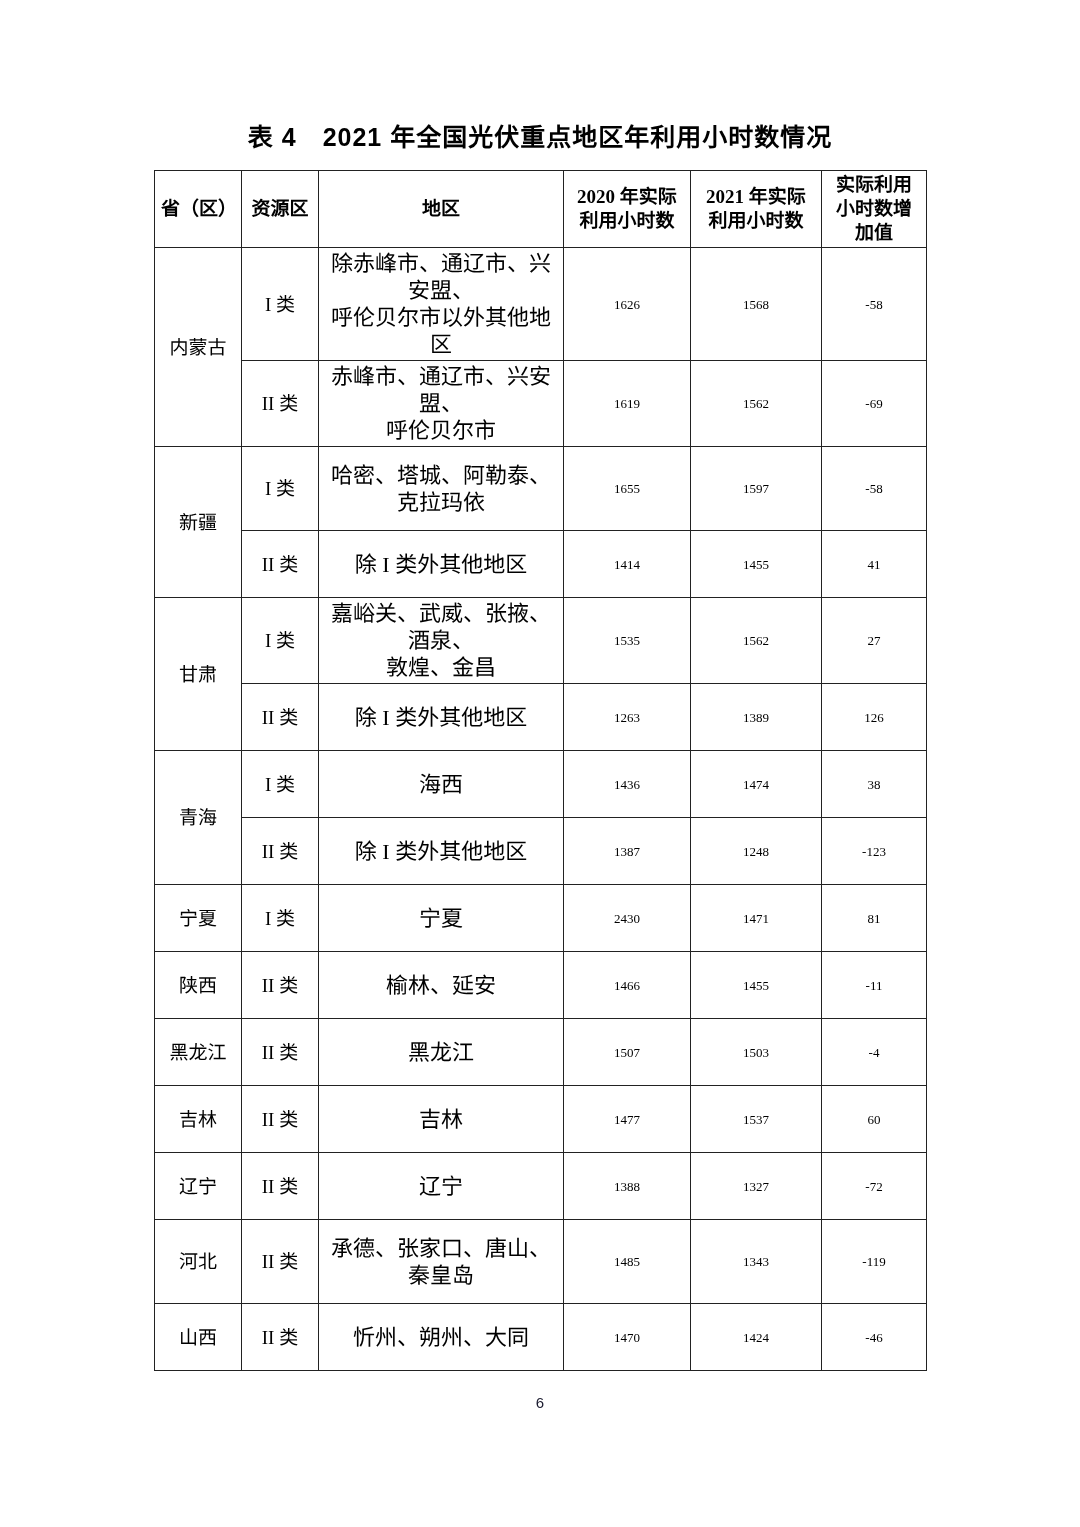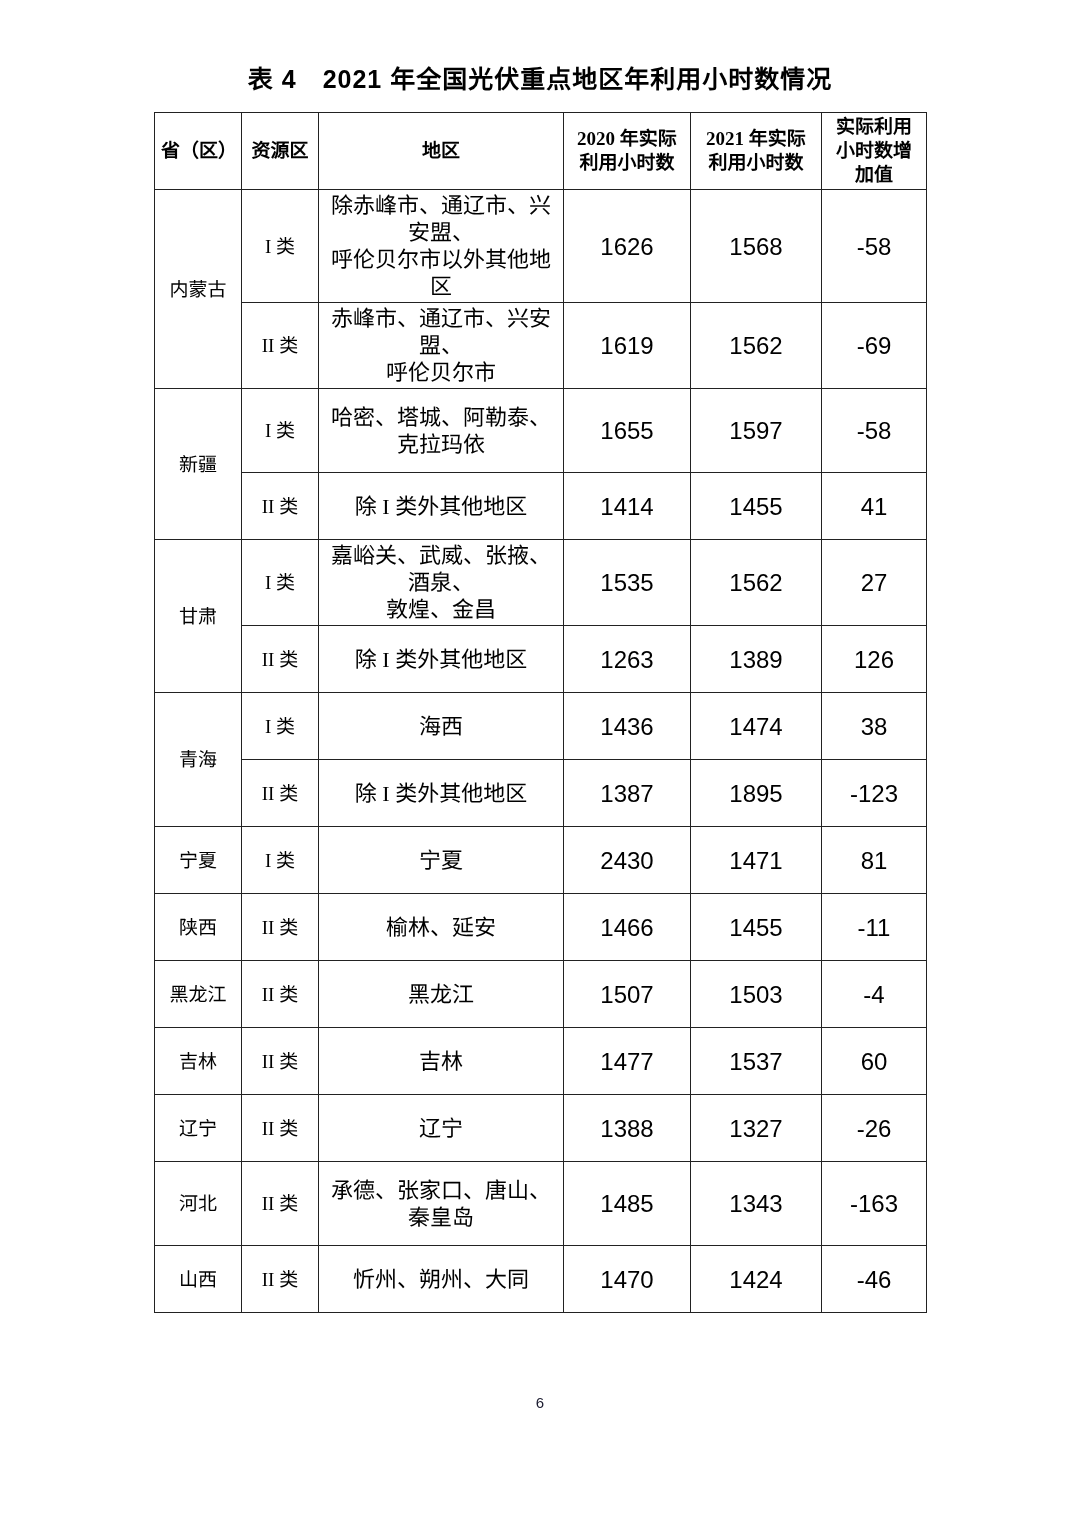--- a/index.html
+++ b/index.html
@@ -9,21 +9,21 @@
     color: #000000;
   }
   body {
     width: 1080px;
     height: 1527px;
     position: relative;
     font-family: "Liberation Serif", serif;
     overflow: hidden;
   }
   .page {
-    padding-top: 62px;
+    padding-top: 120px;
   }
   .doc-title {
     text-align: center;
     font-family: "Liberation Sans", sans-serif;
     font-weight: bold;
     font-size: 25px;
     line-height: 34px;
     letter-spacing: 1px;
     color: #000000;
   }
@@ -59,22 +59,22 @@
   }
   .data-table tr.tall td {
     height: 79px;
   }
   .data-table td.region {
     white-space: pre-line;
     font-size: 22px;
     padding: 2px 4px;
   }
   .data-table td.num {
-    font-size: 24px;
-    font-family: Liberation Sans, sans-serif;
+    font-size: 13px;
+    font-family: Liberation Serif, serif;
   }
   .page-number {
     position: absolute;
     top: 1394px;
     left: 0;
     width: 100%;
     text-align: center;
     font-size: 15px;
     font-family: "Liberation Sans", sans-serif;
     color: #1a1a2e;
@@ -170,21 +170,21 @@
           <td>I 类</td>
           <td class="region">海西</td>
           <td class="num">1436</td>
           <td class="num">1474</td>
           <td class="num">38</td>
         </tr>
         <tr>
           <td>II 类</td>
           <td class="region">除 I 类外其他地区</td>
           <td class="num">1387</td>
-          <td class="num">1895</td>
+          <td class="num">1248</td>
           <td class="num">-123</td>
         </tr>
 
         <tr>
           <td>宁夏</td>
           <td>I 类</td>
           <td class="region">宁夏</td>
           <td class="num">2430</td>
           <td class="num">1471</td>
           <td class="num">81</td>
@@ -216,31 +216,31 @@
           <td class="num">1537</td>
           <td class="num">60</td>
         </tr>
 
         <tr>
           <td>辽宁</td>
           <td>II 类</td>
           <td class="region">辽宁</td>
           <td class="num">1388</td>
           <td class="num">1327</td>
-          <td class="num">-26</td>
+          <td class="num">-72</td>
         </tr>
 
         <tr class="tall">
           <td>河北</td>
           <td>II 类</td>
           <td class="region">承德、张家口、唐山、
 秦皇岛</td>
           <td class="num">1485</td>
           <td class="num">1343</td>
-          <td class="num">-163</td>
+          <td class="num">-119</td>
         </tr>
 
         <tr>
           <td>山西</td>
           <td>II 类</td>
           <td class="region">忻州、朔州、大同</td>
           <td class="num">1470</td>
           <td class="num">1424</td>
           <td class="num">-46</td>
         </tr>

